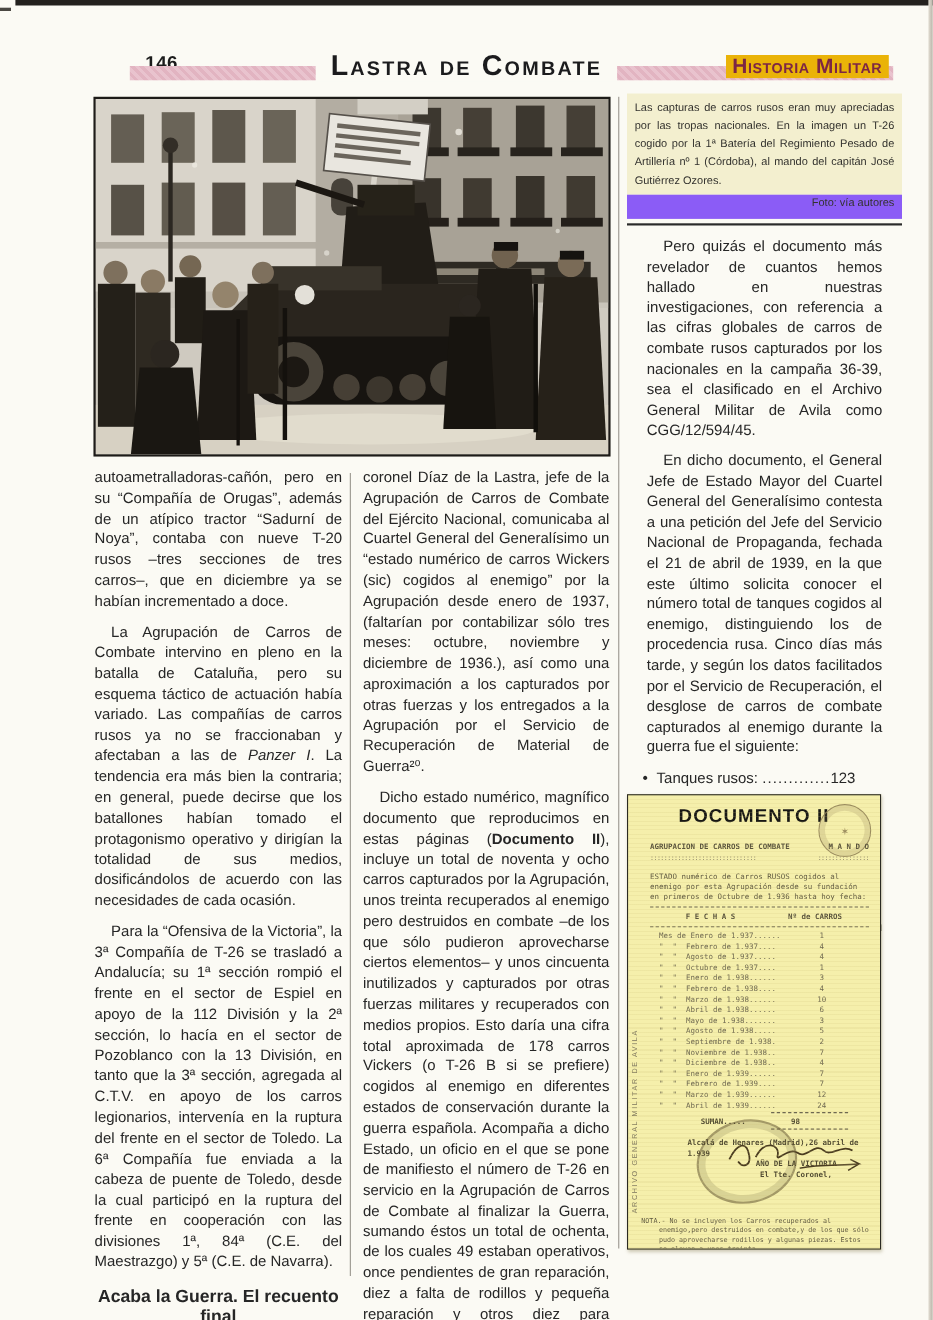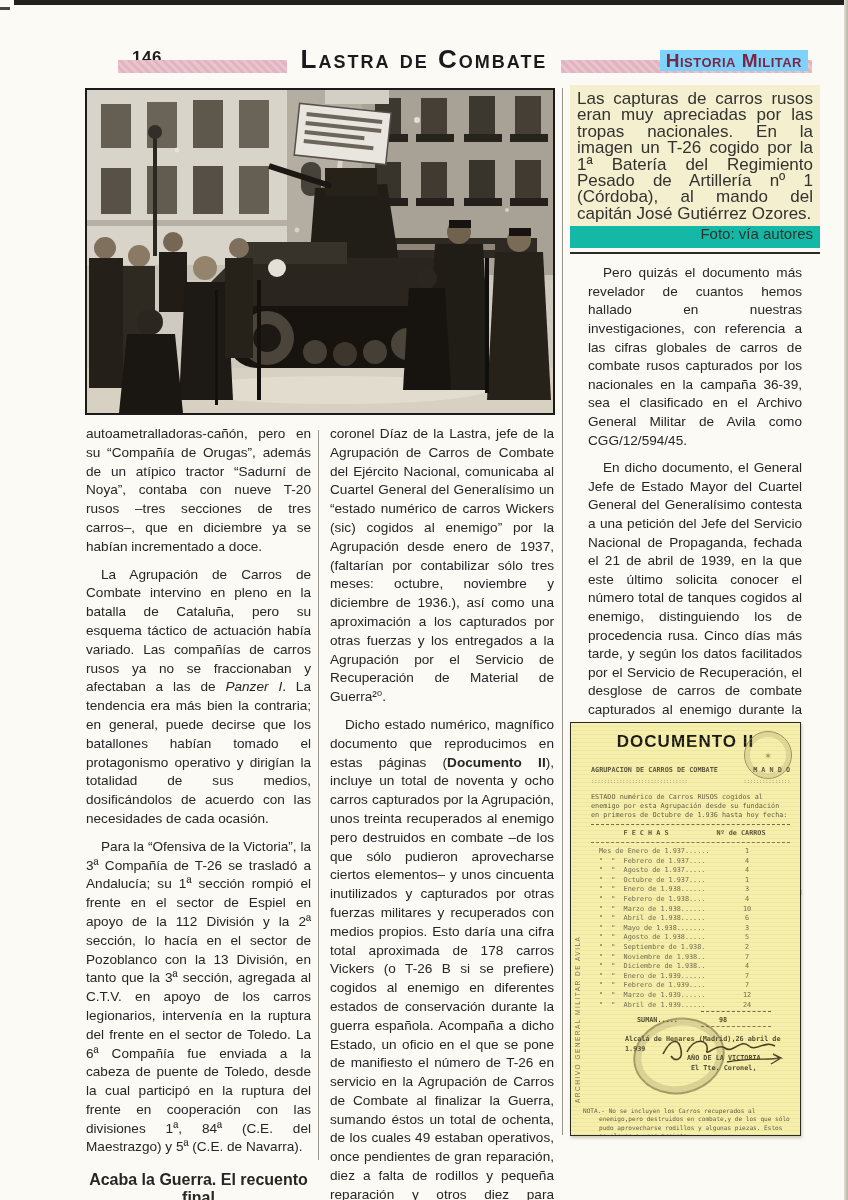--- a/index.html
+++ b/index.html
@@ -21,42 +21,42 @@
   }
   .mag-title{
     position:absolute;left:0;top:44px;width:848px;text-align:center;
     font-variant:small-caps;font-weight:bold;font-size:26px;letter-spacing:2px;color:#1b1b1d;
   }
   .mag-title span{background:#fbfaf4;padding:0 14px;}
   .brand{
     position:absolute;right:40px;top:50px;
     font-variant:small-caps;font-weight:bold;font-size:19px;letter-spacing:.5px;color:#7c2644;
   }
-  .brand span{background:#7dd3fc;padding:0 6px;}
+  .brand span{background:#eab308;padding:0 6px;}
   
   .photo{position:absolute;left:85px;top:88px;width:470px;height:327px;border:2px solid #1d1b18;box-sizing:border-box;background:#cfcac0;}
   .photo svg{display:block;width:100%;height:100%;}
   
   .vdivider{position:absolute;width:1px;background:#9a968e;}
   #vd1{left:318px;top:430px;height:730px;}
   #vd2{left:562px;top:88px;height:1047px;}
   .col{position:absolute;top:425px;font-size:13.6px;line-height:18.8px;text-align:justify;}
   #col-left{left:86px;width:225px;}
   #col-mid{left:330px;width:224px;}
   .col p{margin:0 0 9px;text-indent:15px;}
   .col p.noindent{text-indent:0;}
   .col h3{margin:14px 0 2px;font-size:16px;line-height:18px;text-align:center;}
   .ital{font-style:italic;}
   
   #col-right{position:absolute;left:570px;top:85px;width:250px;font-size:13.6px;line-height:18.6px;text-align:justify;}
   .caption-box{
-    background:#f3efcf;padding:6px 7px 4px;font-size:17px;line-height:16.4px;color:#33322e;
+    background:#f3efcf;padding:6px 7px 4px;font-size:10px;line-height:16.4px;color:#33322e;
     text-align:justify;
   }
-  .caption-credit{text-align:right;font-size:15px;line-height:16px;color:#33322e;background:#14b8a6;padding:0 7px 6px;}
+  .caption-credit{text-align:right;font-size:10px;line-height:16px;color:#33322e;background:#8b5cf6;padding:0 7px 6px;}
   .cap-rule{border:0;border-top:2px solid #2a2a2a;margin:4px 0 10px;}
   #col-right p{margin:0 18px 9px;text-indent:15px;}
   .tank-list{list-style:none;margin:4px 0 2px;padding:0 0 0 14px;}
   .tank-list li{margin:0 0 7px;white-space:nowrap;overflow:hidden;}
   .tank-list li::before{content:"•";margin-right:8px;font-size:14px;}
   .total-row{font-weight:bold;padding-left:28px;margin:0 0 10px;white-space:nowrap;overflow:hidden;}
   .bd{letter-spacing:1px;}
   
   .documento{
     position:absolute;left:570px;top:722px;width:231px;height:414px;box-sizing:border-box;

